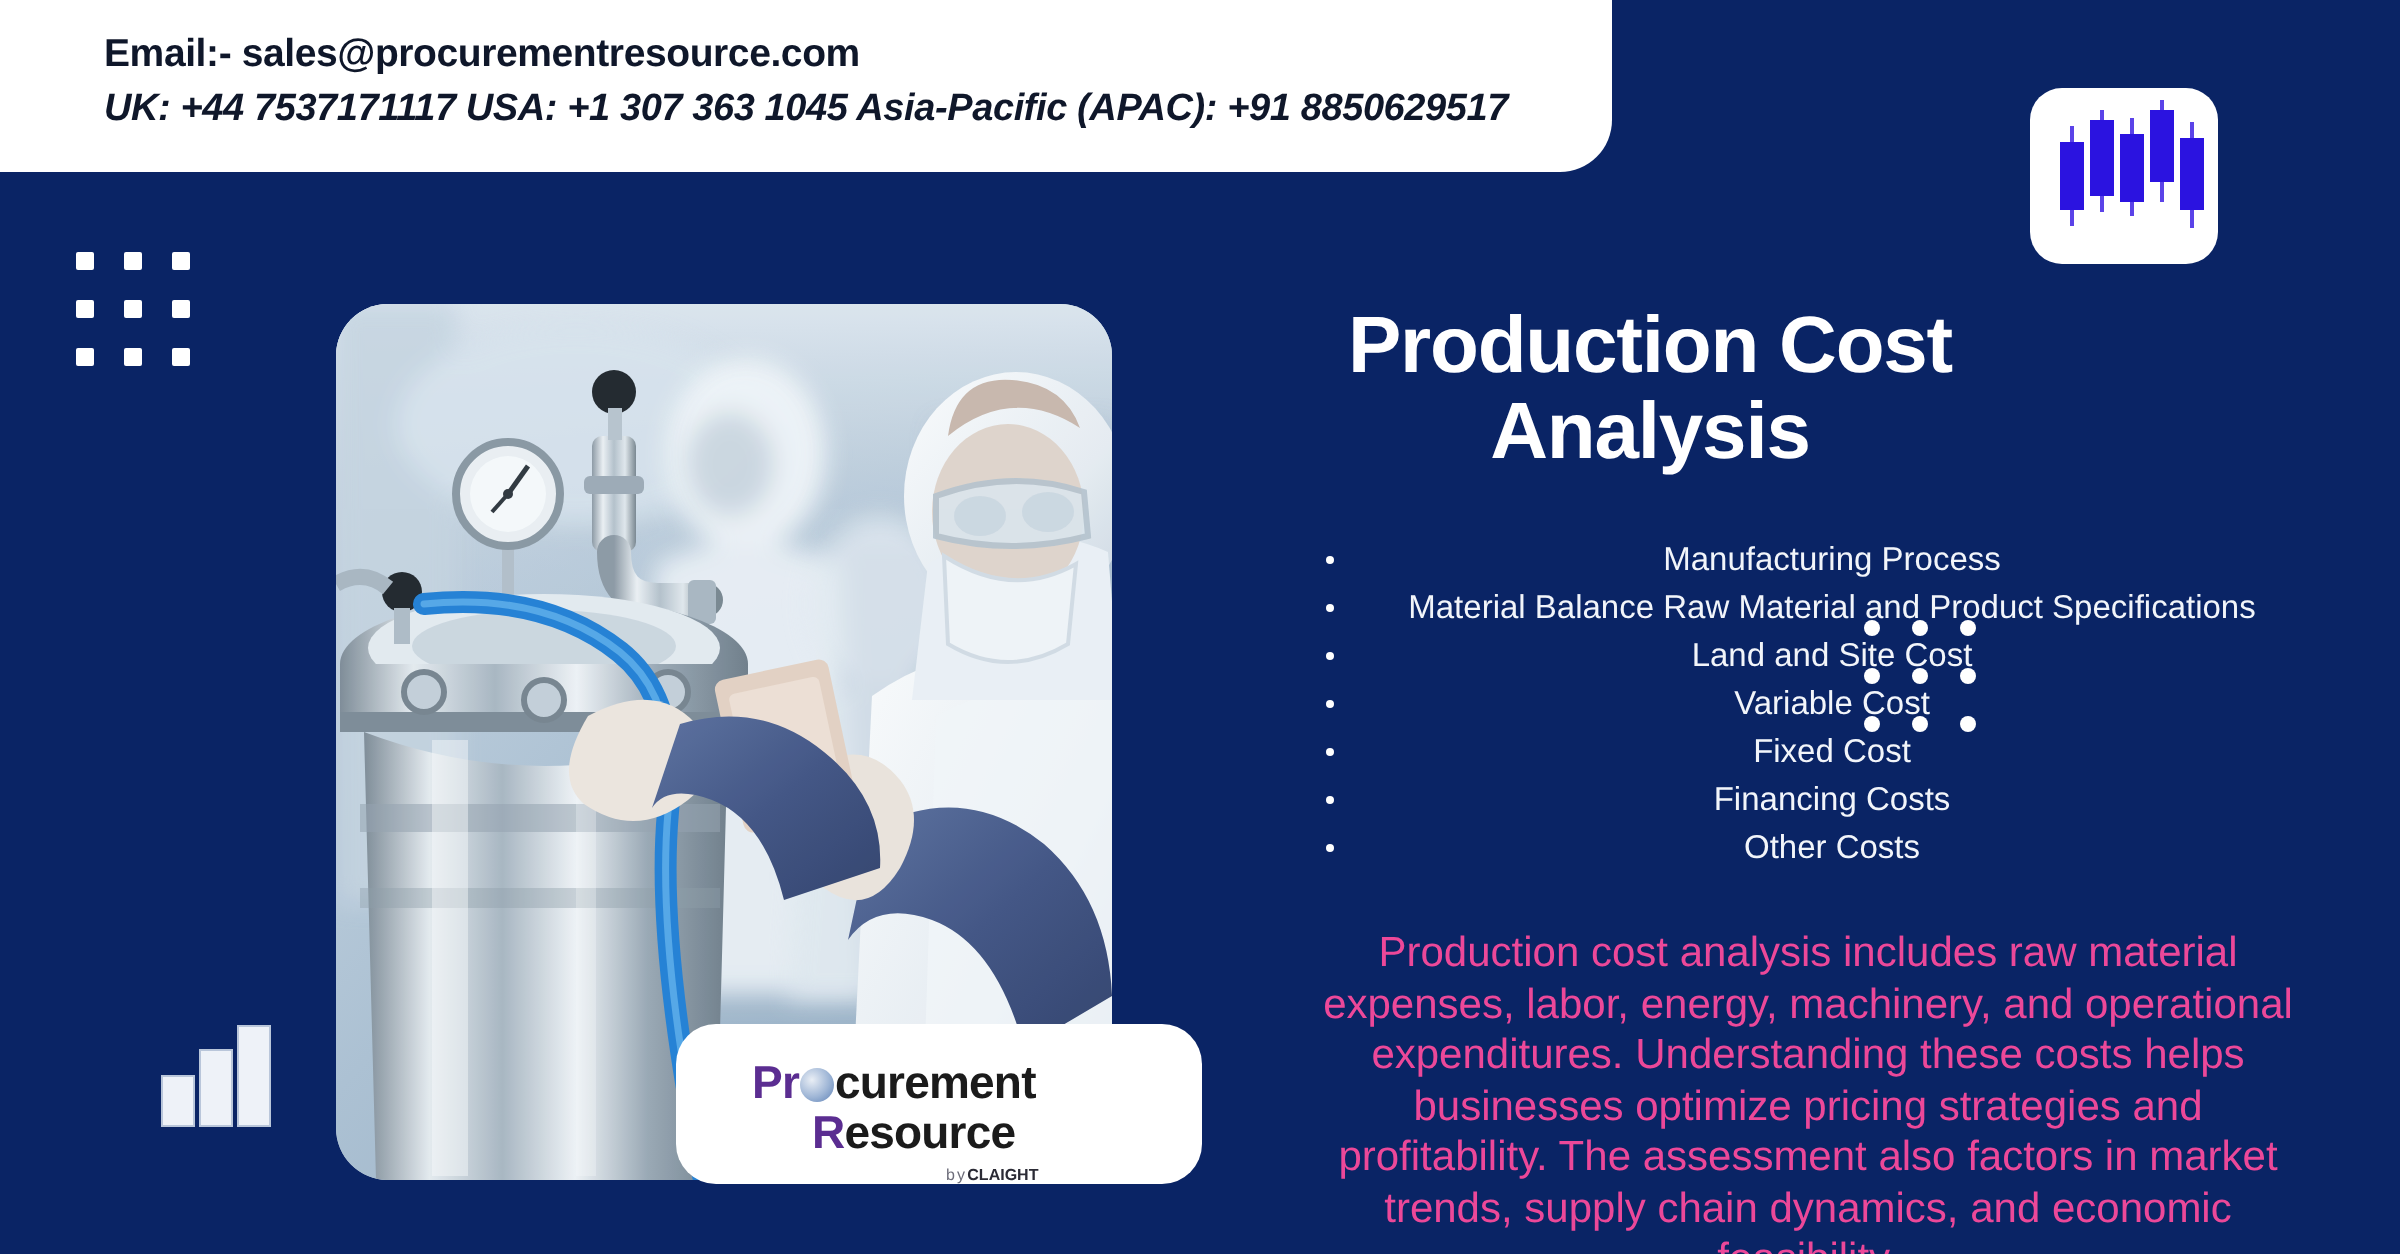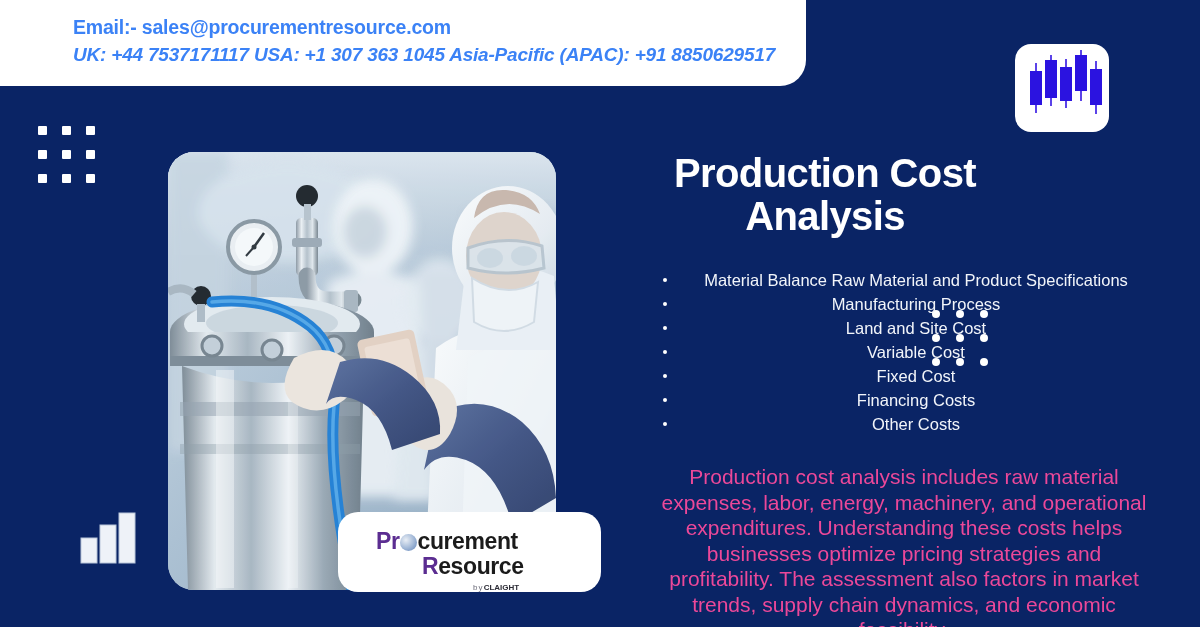--- a/index.html
+++ b/index.html
@@ -22,27 +22,26 @@
     left: 0;
     top: 0;
     width: 806px;
     height: 86px;
     background: #ffffff;
     border-bottom-right-radius: 26px;
     box-sizing: border-box;
     padding: 14px 0 0 52px;
   }
   .contact-line {
-    color: #3b82f6;
+    color: #0f172a;
     font-weight: bold;
     font-size: 19.5px;
     line-height: 27px;
     letter-spacing: -0.2px;
     white-space: nowrap;
-    margin-left: 21px;
   }
   .contact-line.second { font-size: 19px; font-style: italic; }
 
   
   .candle-card {
     position: absolute;
     left: 1015px;
     top: 44px;
     width: 94px;
     height: 88px;
@@ -119,21 +118,21 @@
     box-sizing: border-box;
   }
   .logo-row1, .logo-row2 {
     font-size: 23px;
     font-weight: bold;
     color: #1b1b1b;
     letter-spacing: -0.4px;
     line-height: 25px;
     white-space: nowrap;
   }
-  .logo-row2 { margin-left: 46px; }
+  .logo-row2 { margin-left: 30px; }
   .logo-cap { color: #5b2d91; }
   .logo-o {
     display: inline-block;
     width: 17px;
     height: 17px;
     border-radius: 50%;
     background: radial-gradient(circle at 35% 35%, #e9eef5 0%, #9fb6d6 55%, #5b7fb5 100%);
     vertical-align: -2px;
     margin: 0 0.5px;
   }
@@ -403,22 +402,22 @@
     </div>
     <div class="logo-by">
       <span>by</span><b>CLAIGHT</b>
     </div>
   </div>
 
   <div class="content">
     <h1 class="title">Production Cost Analysis</h1>
 
     <ul class="bullets">
+      <li>Manufacturing Process</li>
       <li>Material Balance Raw Material and Product Specifications</li>
-      <li>Manufacturing Process</li>
       <li>Land and Site Cost</li>
       <li>Variable Cost</li>
       <li>Fixed Cost</li>
       <li>Financing Costs</li>
       <li>Other Costs</li>
     </ul>
 
     <p class="paragraph">Production cost analysis includes raw material expenses, labor, energy, machinery, and operational expenditures. Understanding these costs helps businesses optimize pricing strategies and profitability. The assessment also factors in market trends, supply chain dynamics, and economic feasibility.</p>
   </div>
 

